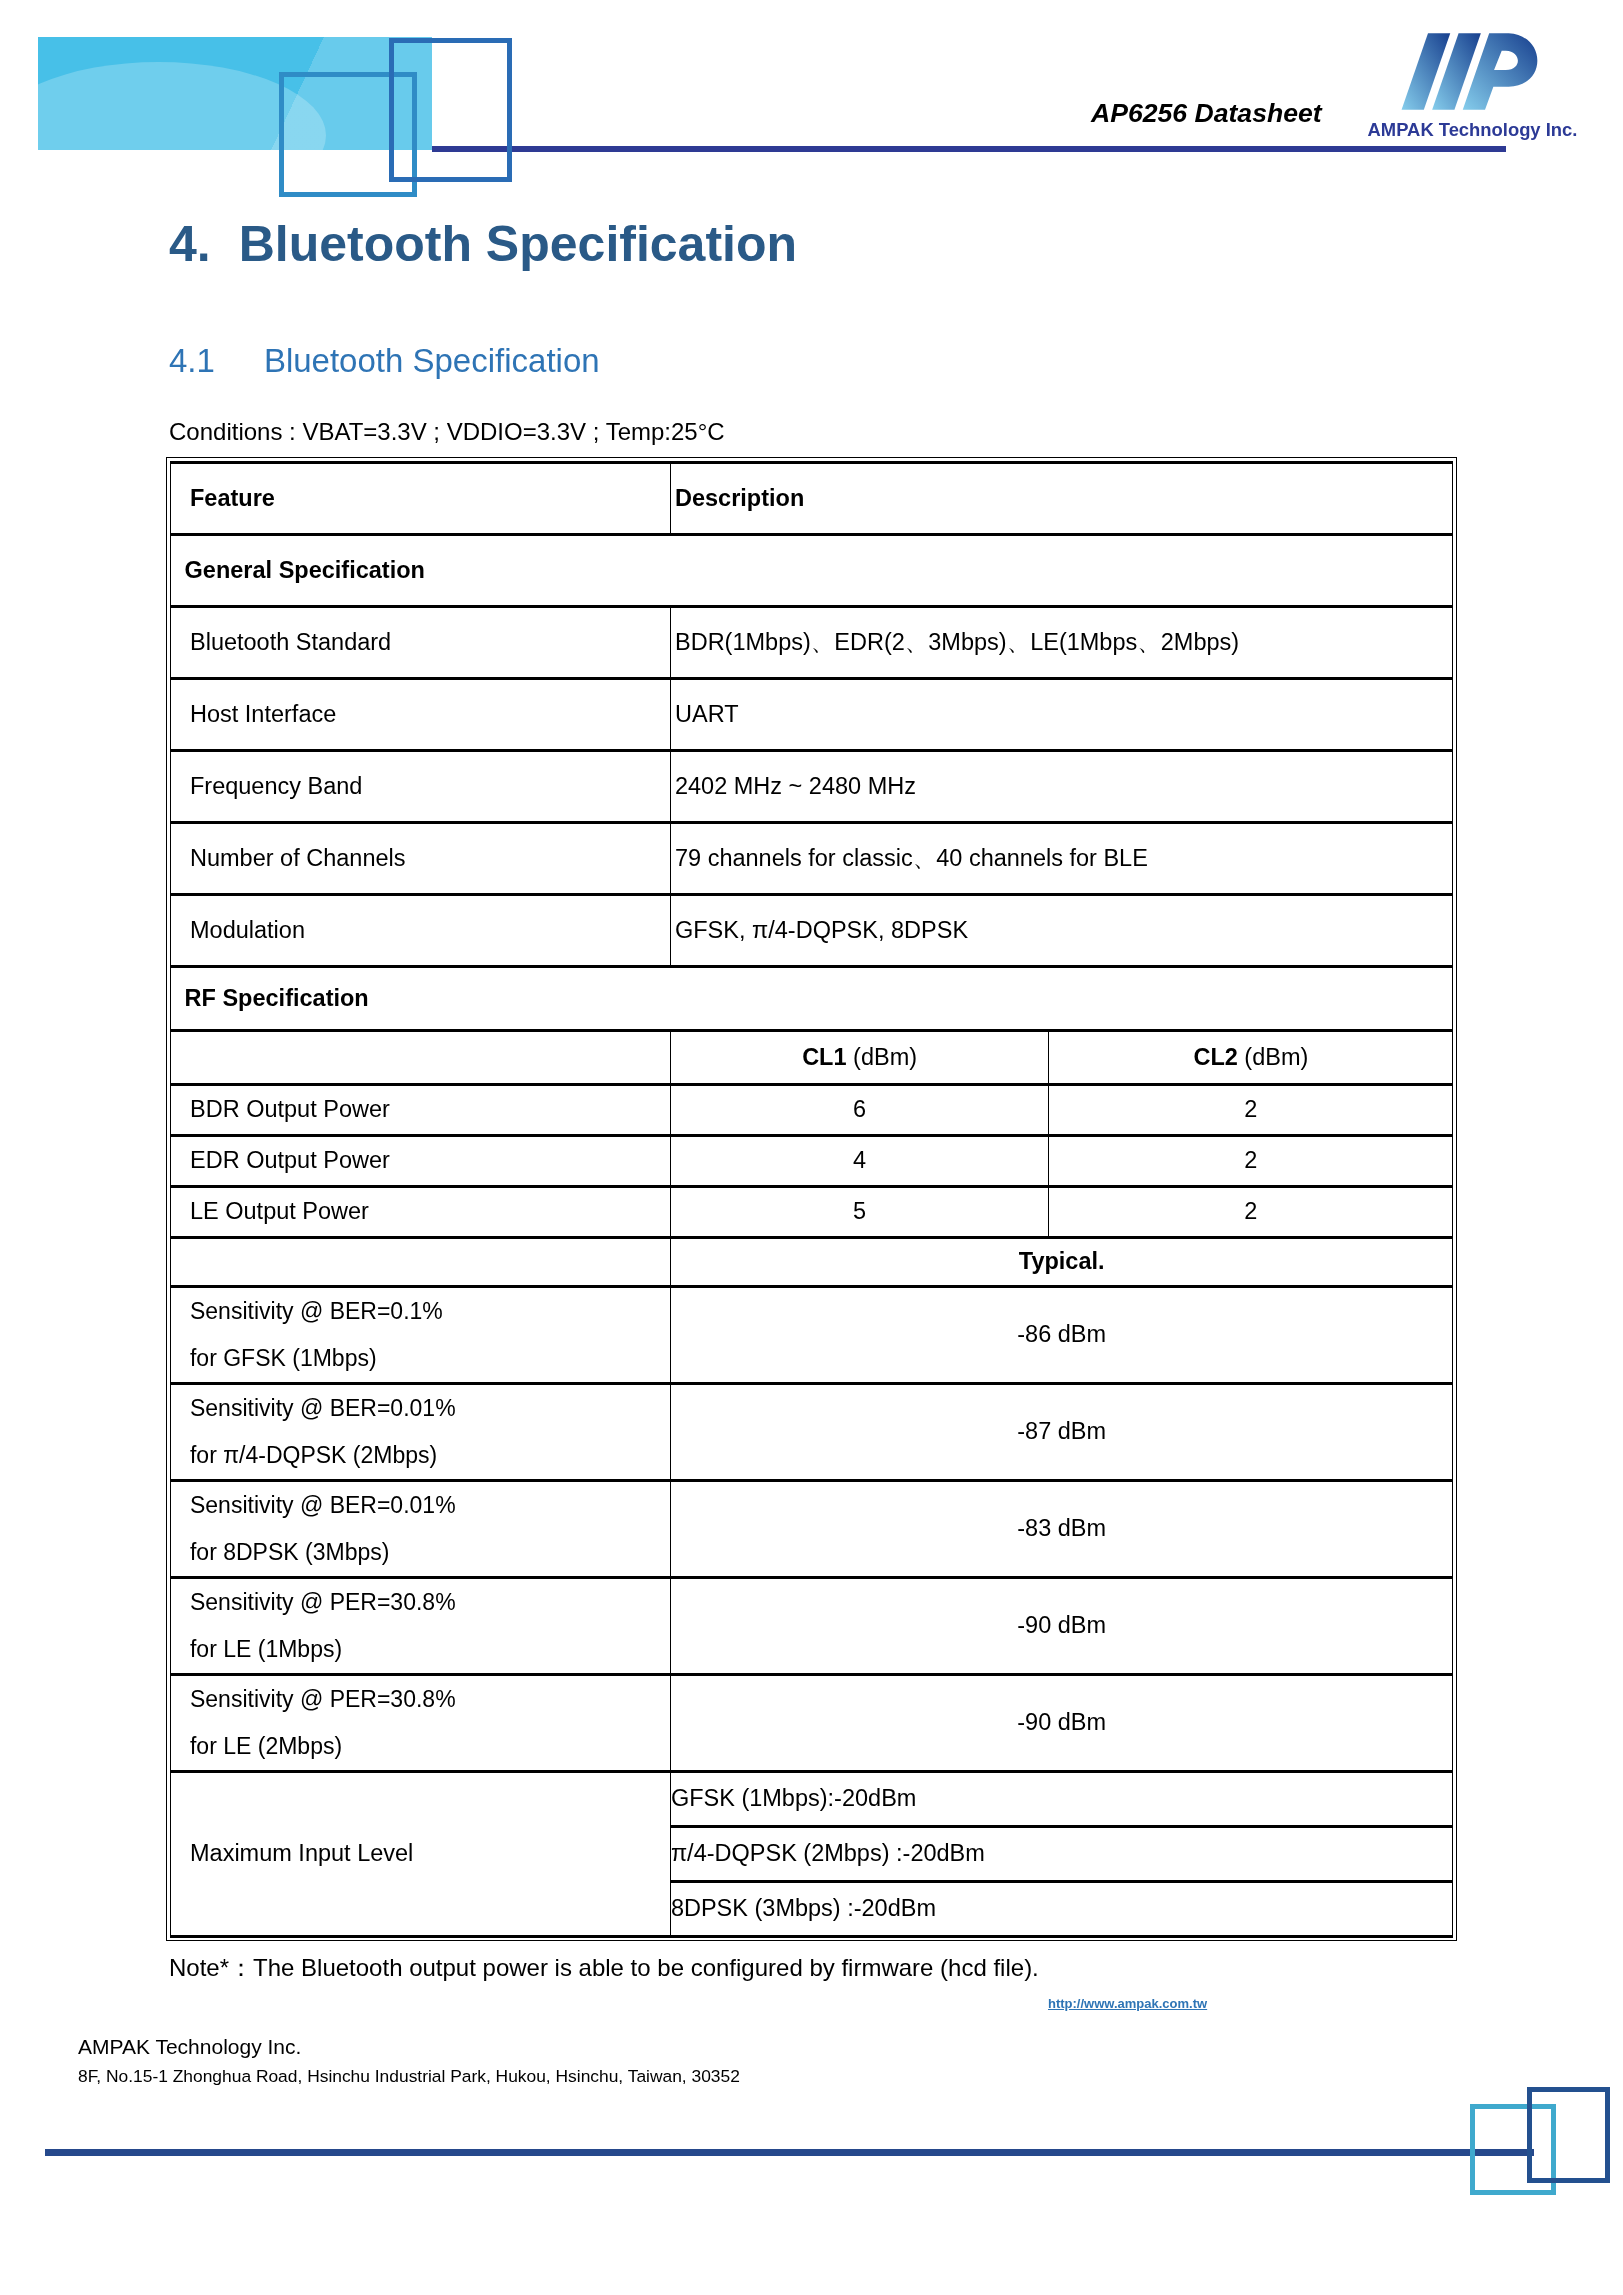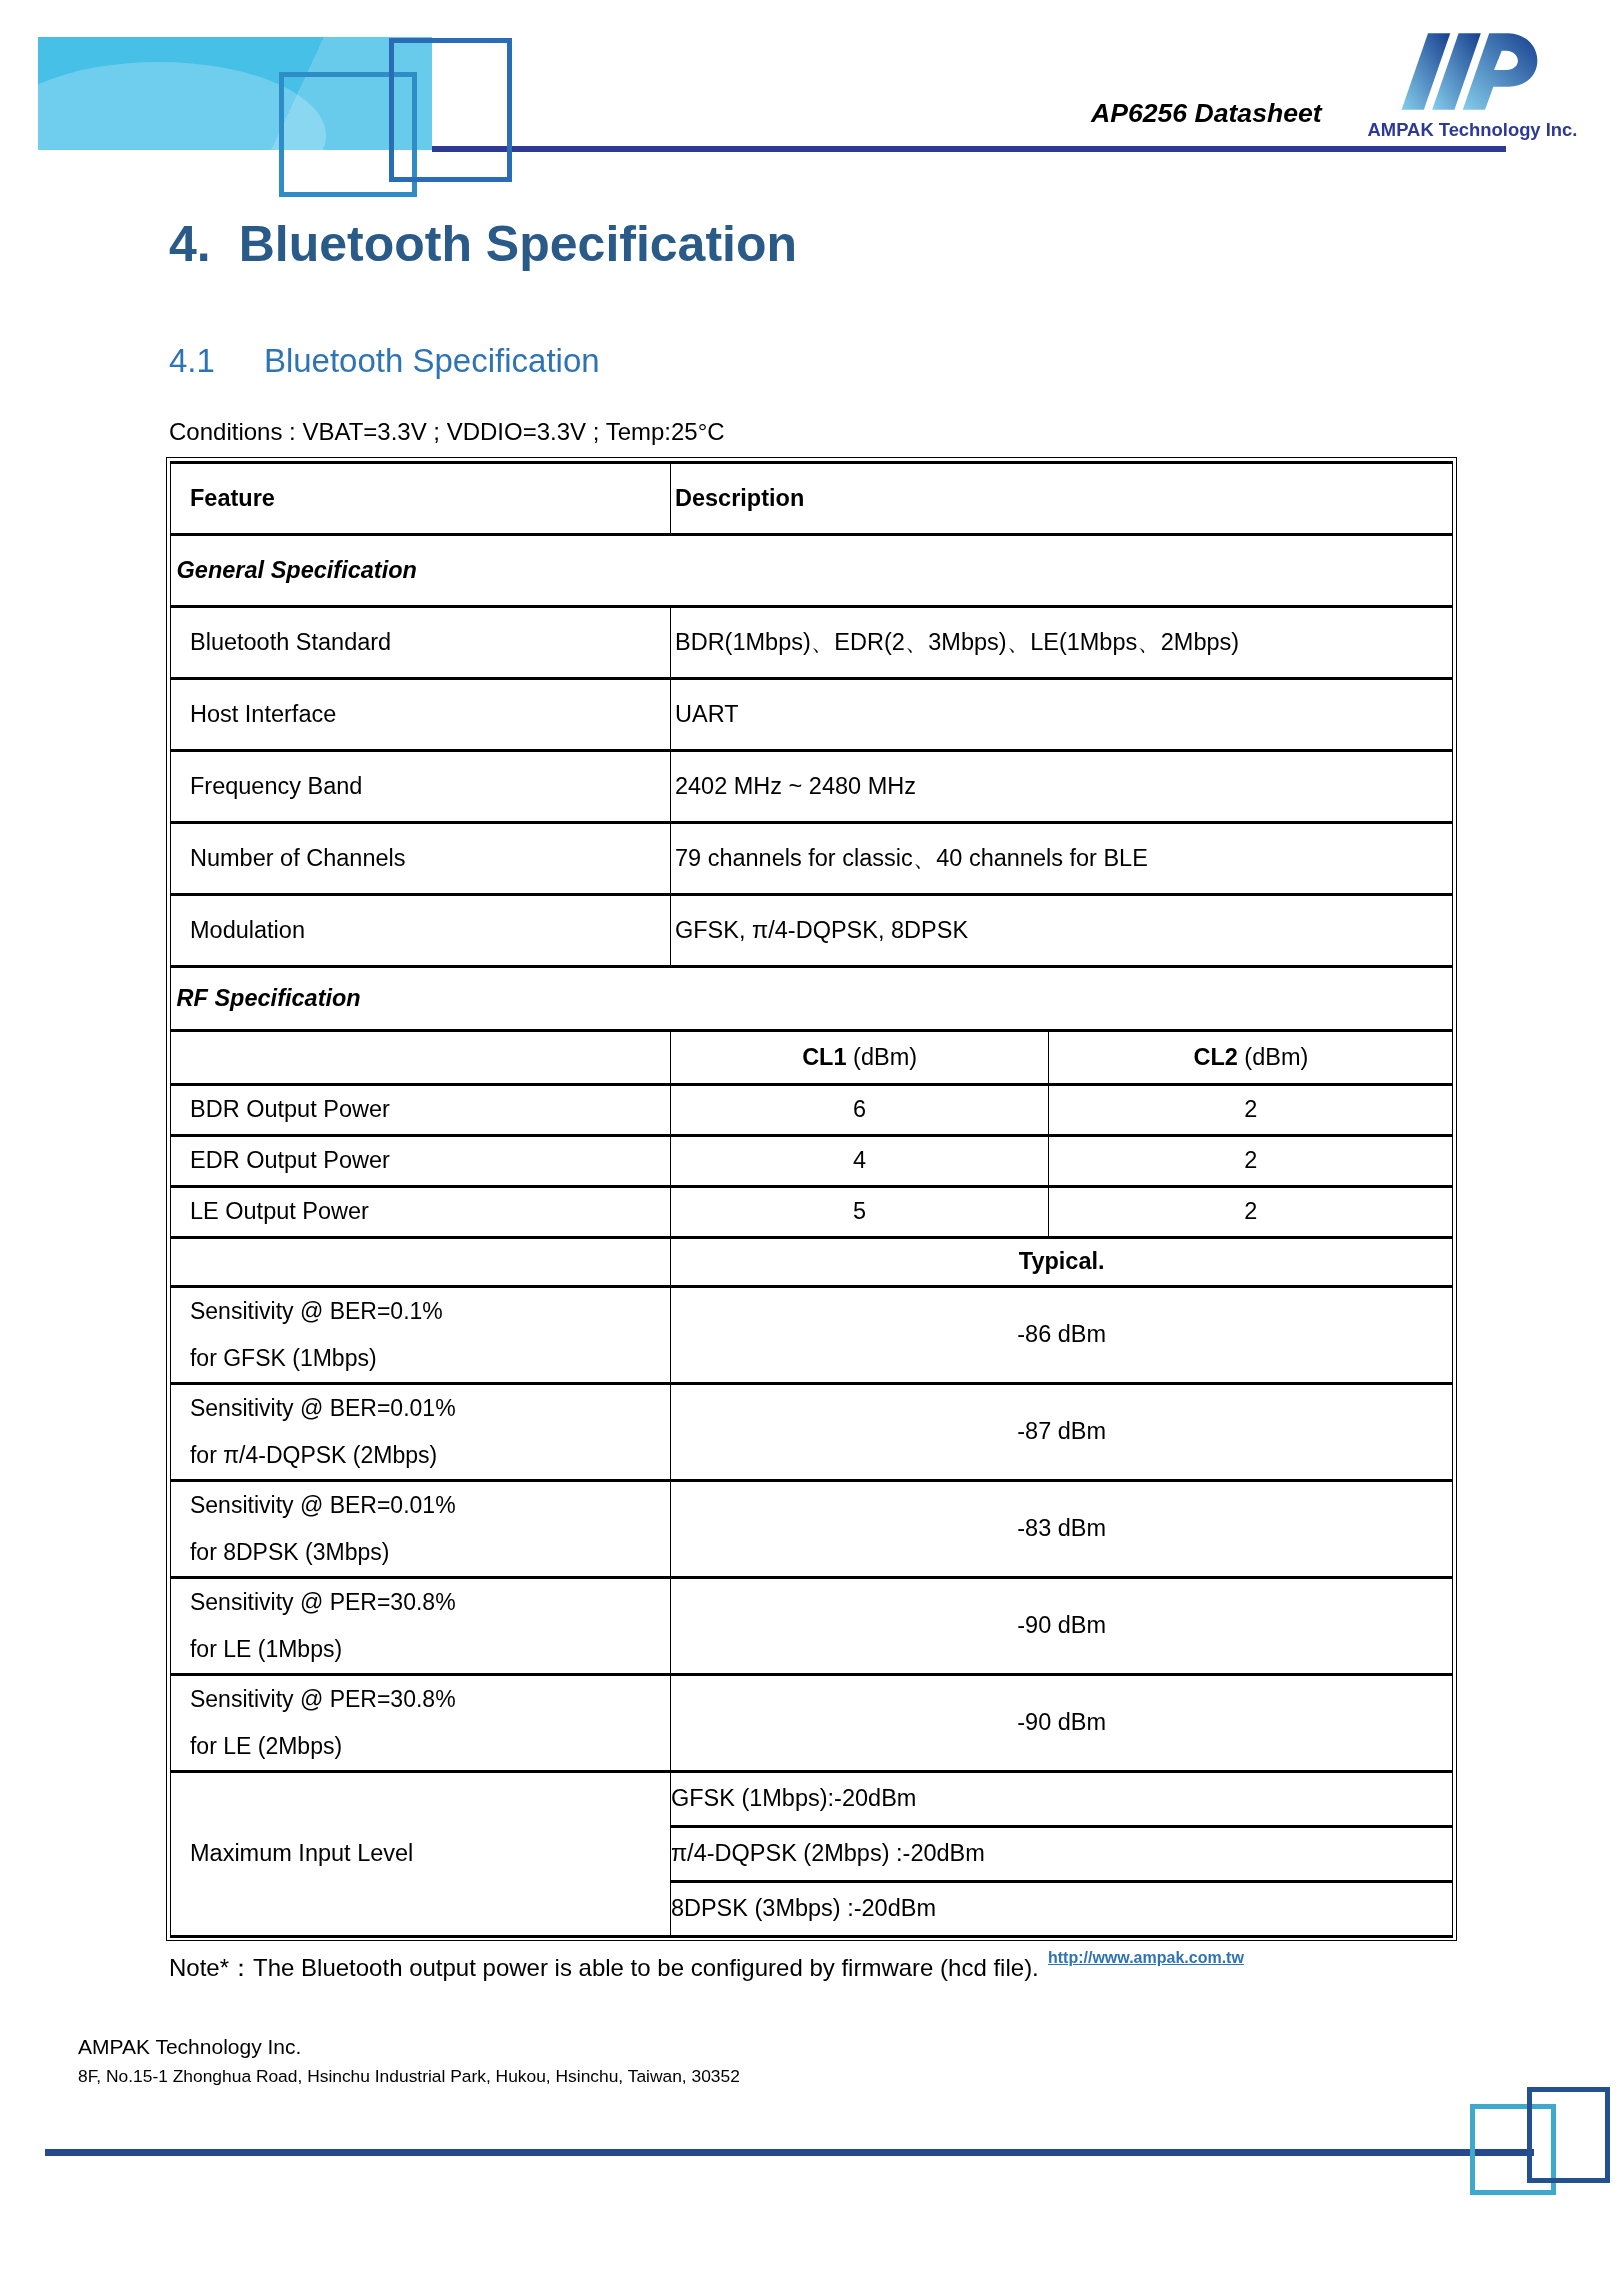--- a/index.html
+++ b/index.html
@@ -35,33 +35,33 @@
   
   .tbl-wrap { position:absolute; left:166px; top:457px; width:1291px;
     border:1px solid #000; padding:2.6px; box-sizing:border-box; }
   table { border-collapse:collapse; width:100%; table-layout:fixed; }
   td { border:1.5px solid #000; border-top-width:3.1px; border-bottom-width:3.1px;
     font-size:23.5px; padding:0; vertical-align:middle; overflow:hidden; }
   .feature-cell { padding-left:19.4px; }
   .desc-cell { padding-left:4.1px; }
   .bold { font-weight:700; }
   .center { text-align:center; }
-  .section-cell { font-weight:700; font-style:italic; padding-left:6px; }
+  .section-cell { font-weight:700; padding-left:14px; }
   .r140 { height:72px; } .r125 { height:64px; } .r105 { height:54px; }
   .r100 { height:51px; } .r95 { height:49px; } .r190 { height:97px; } .r108 { height:55px; }
   .sens-line { display:block; line-height:47px; font-size:23px; }
   .maxval-cell { padding-left:0; }
   
   .note { position:absolute; left:169px; top:1952px; font-size:24px; color:#000; }
   
   .f-company { position:absolute; left:78px; top:2035px; font-size:21px; }
   .f-company .b { font-weight:400; }
   .f-address { position:absolute; left:78px; top:2066px; font-size:17.4px; }
   .f-page { position:absolute; left:0; right:0; top:2029px; text-align:center; font-size:19.4px; }
-  .f-link { position:absolute; left:1048px; top:1949px; font-size:16px; font-weight:700;
+  .f-link { position:absolute; left:1048px; top:1996px; font-size:13px; font-weight:700;
     color:#2e74b5; text-decoration:underline; }
   .f-rule { position:absolute; left:45px; top:2149px; width:1489px; height:6.6px;
     background:#26498c; z-index:1; }
   .f-teal-square { position:absolute; left:1470px; top:2104px; width:76px; height:81px;
     border:5.6px solid #3fa9cd; z-index:2; }
   .f-navy-square { position:absolute; left:1527px; top:2087px; width:73px; height:86px;
     border:5.6px solid #23508f; z-index:2; }
 </style>
 </head>
 <body>

